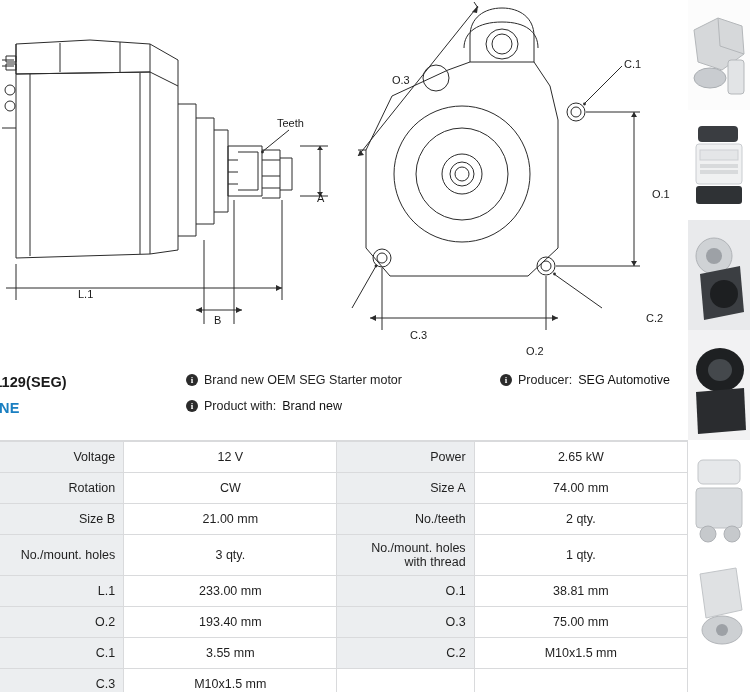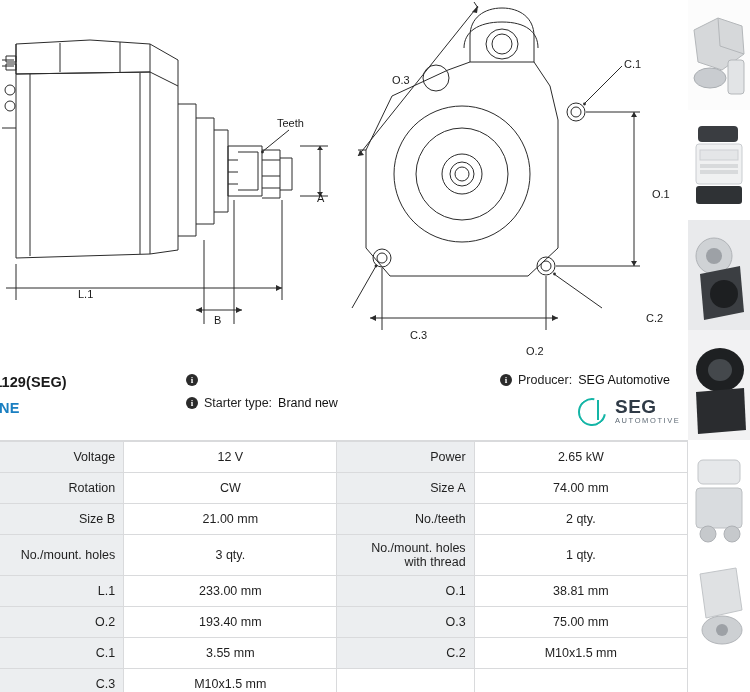--- a/index.html
+++ b/index.html
@@ -369,46 +369,37 @@
 </div>
 
 <div id="info-bar">
 
   <div class="sku">01129(SEG)</div>
   <div class="brandline">LINE</div>
 
   <div class="info-col" style="left:186px; top:4px; width:300px;">
     <div class="info-row">
       <span class="i-icon">i</span>
+      <span class="i-label">Brand new OEM SEG Starter motor</span>
     </div>
     <div class="info-row">
       <span class="i-icon">i</span>
-      <span class="i-label">Starter type:</span>
+      <span class="i-label">Product with:</span>
       <span class="i-value">Brand new</span>
     </div>
   </div>
 
   <div class="info-col" style="left:500px; top:4px; width:230px;">
     <div class="info-row">
       <span class="i-icon">i</span>
       <span class="i-label">Producer:</span>
       <span class="i-value">SEG Automotive</span>
     </div>
   </div>
 
-  <div id="seg-logo">
-    <div class="mark">
-      <div class="ring"></div>
-      <div class="bar"></div>
-    </div>
-    <div class="wordmark">
-      <div class="big">SEG</div>
-      <div class="small">AUTOMOTIVE</div>
-    </div>
-  </div>
 </div>
 
 <div id="topline"></div>
 
 <table id="spec-table">
   <tbody>
     <tr>
       <td class="lbl">Voltage</td>
       <td class="val">12 V</td>
       <td class="lbl">Power</td>

